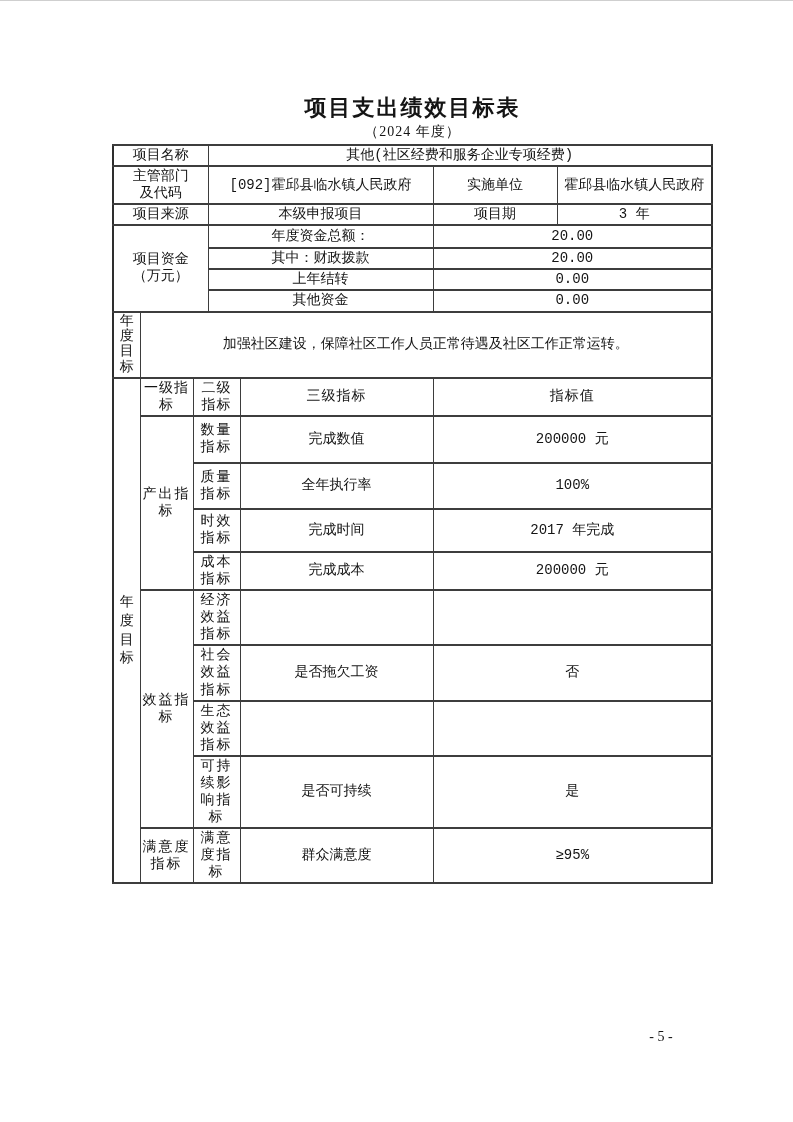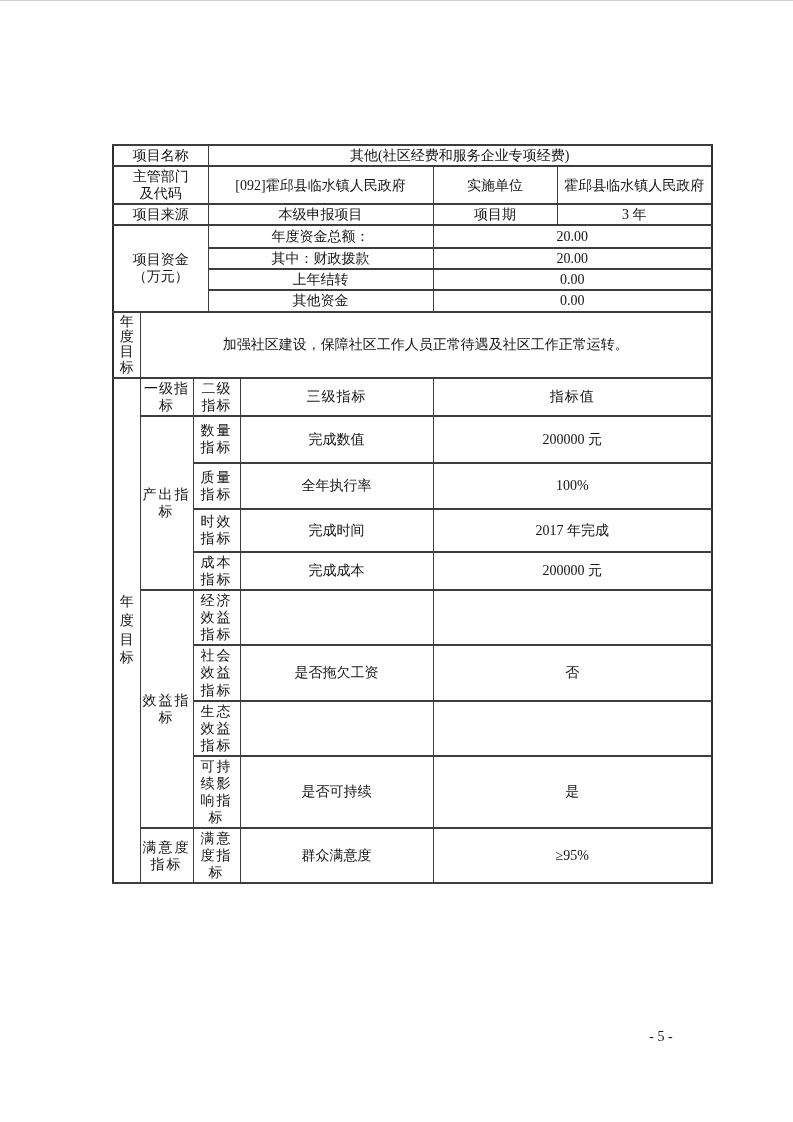--- a/index.html
+++ b/index.html
@@ -32,21 +32,21 @@
     font-size:14px;
   }
   table.main td{
     border:1px solid #3d3d3d;
     border-top-width:2px;border-bottom-width:2px;
     text-align:center;vertical-align:middle;
     padding:1px 2px;
     line-height:1.22;
     overflow:hidden;
   }
-  table.main{border:2px solid #2e2e2e;}
+  table.main{border:2px solid #2e2e2e;font-family:Liberation Mono, monospace;}
   td.prewrap{white-space:pre-line;}
   td.vert span{
     display:inline-block;width:1em;
     word-break:break-all;text-align:left;
   }
   td.vert-goal span{line-height:1.1;}
   td.vert-perf span{line-height:1.35;}
   td.lab-spread{
     letter-spacing:2px;word-break:break-all;
     padding:2px 5px;line-height:1.25;margin-top:16px;
@@ -61,20 +61,22 @@
   .page-number{
     position:absolute;top:1028px;left:601px;width:120px;
     text-align:center;font-size:14px;
   }
 </style>
 </head>
 <body>
 
 <div class="page">
 
+  <div class="doc-title">项目支出绩效目标表</div>
+  <div class="doc-subtitle">（2024 年度）</div>
 
   <table class="main">
     <colgroup>
       <col style="width:27px">
         <col style="width:53px">
         <col style="width:15px">
       <col style="width:32px">
         <col style="width:193px">
         <col style="width:124px">
       <col style="width:155px">

